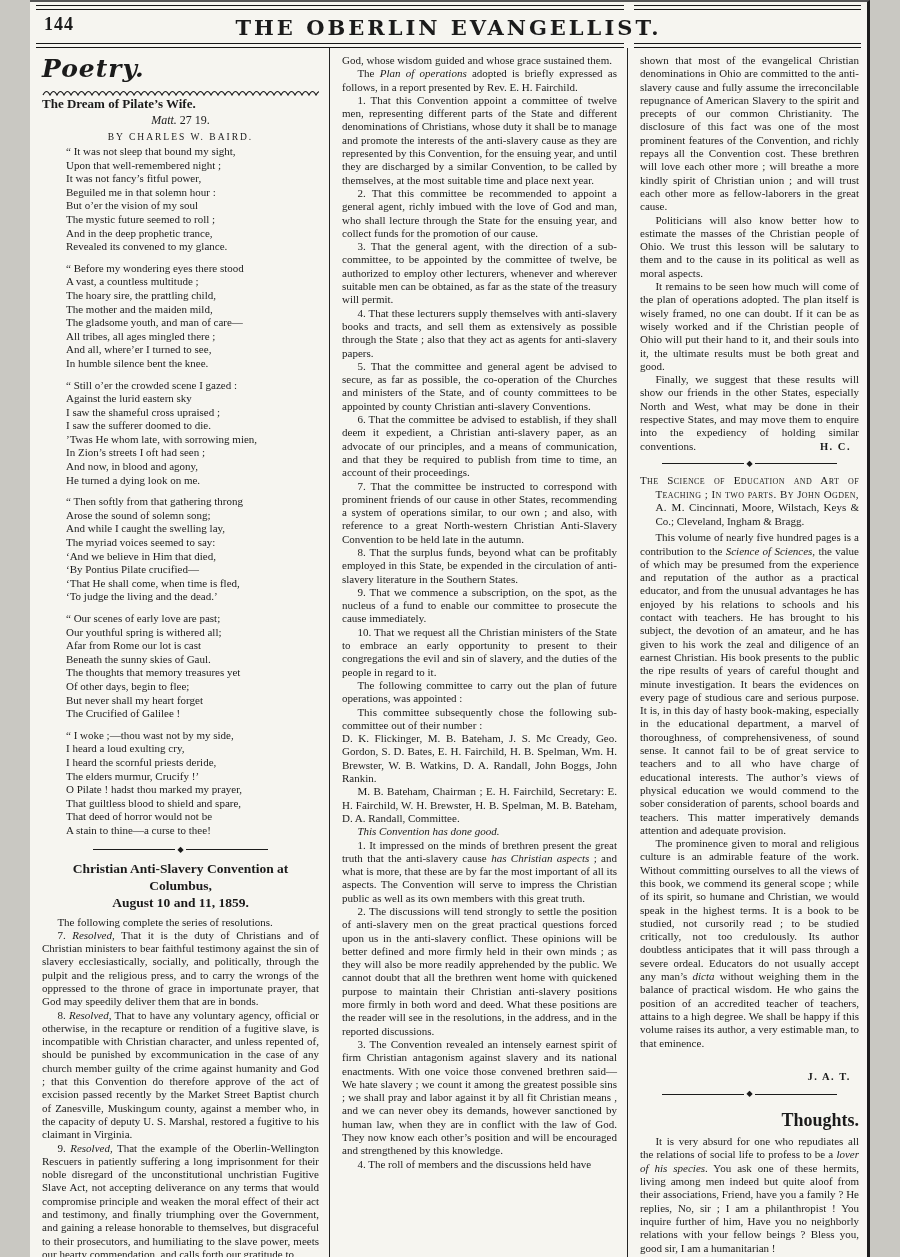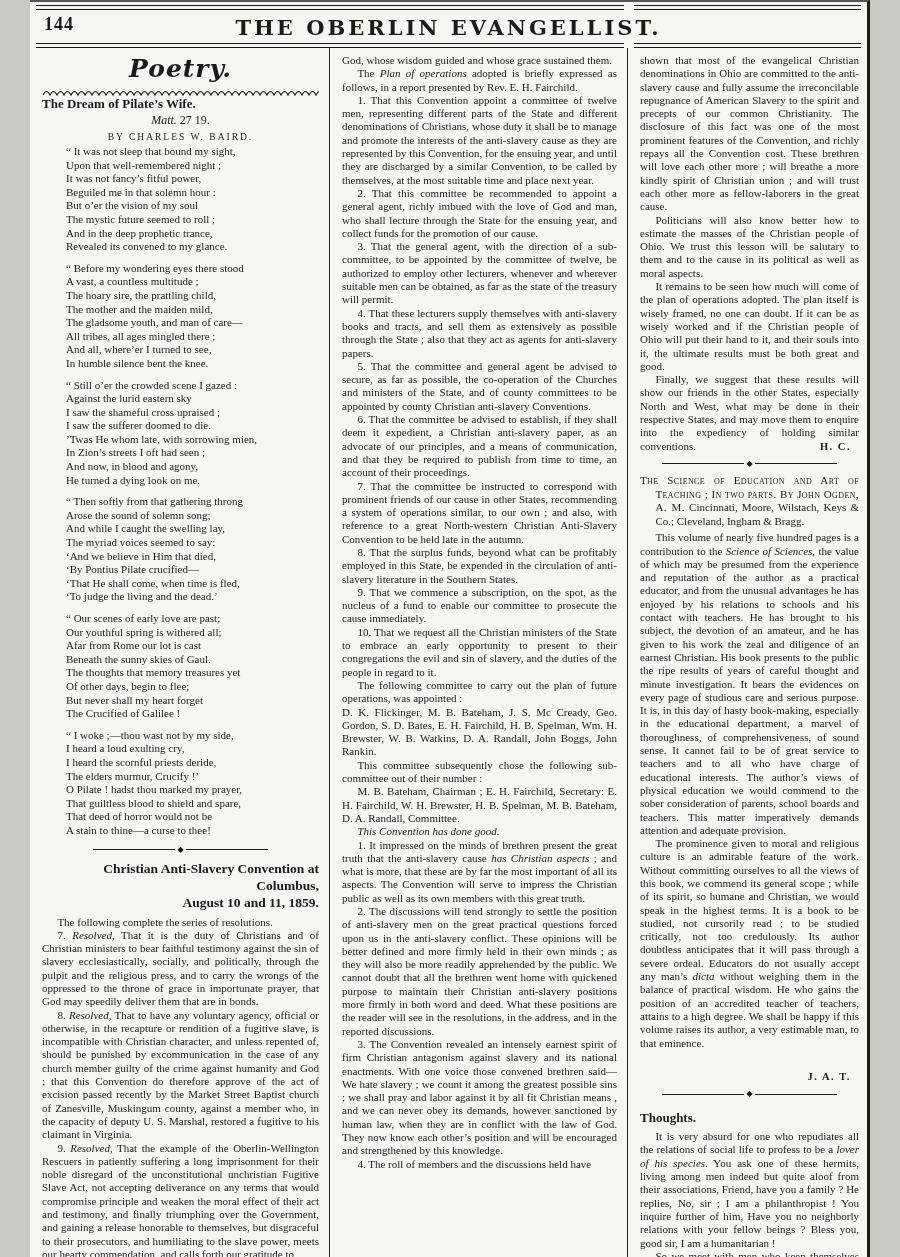--- a/index.html
+++ b/index.html
@@ -18,33 +18,33 @@
             font-family:"DejaVu Serif","Liberation Serif",serif}
   
   .columns{display:flex;height:1212px}
   .col{overflow:hidden;padding:6px 10px 0 12px}
   .col0{flex:0 0 299px}
   .col1{flex:0 0 298px;border-left:1px solid #242424}
   .col2{flex:1;border-left:1px solid #242424;padding-right:8px}
   
   .para{font-size:11px;line-height:13.3px;text-align:justify;text-indent:1.4em}
   .para.noindent{text-indent:0}
-  .blackletter{text-align:center;font-size:25px;font-weight:bold;font-style:italic;letter-spacing:1px;
+  .blackletter{font-size:25px;font-weight:bold;font-style:italic;letter-spacing:1px;
                font-family:"DejaVu Serif",serif;line-height:28px;margin-top:1px}
   .wavy-rule{height:9px;margin:1px 0 3px 0}
   .poem-title{text-align:left;font-weight:bold;font-size:13px;margin-top:3px}
   .poem-sub{text-align:center;font-size:12px;margin-top:1px}
   .poem-byline{text-align:center;font-size:9.5px;font-weight:normal;letter-spacing:2px;margin:4px 0 3px}
   .stanza{margin:0 0 8px 24px;font-size:11px;line-height:13.6px}
   .poem-line{padding-left:10px;text-indent:-10px}
   .divider{display:flex;align-items:center;justify-content:center;margin:7px 0 6px}
   .divider-line{width:82px;height:1px;background:#1b1b1b}
   .diamond{font-size:8px;line-height:8px;padding:0 2px}
-  .article-heading{text-align:right;font-weight:bold;font-size:13.5px;line-height:17px;margin:4px 0 5px}
-  .sub-heading{text-align:left;font-weight:bold;font-size:13px;margin:12px 0 4px}
+  .article-heading{text-align:center;font-weight:bold;font-size:13.5px;line-height:17px;margin:4px 0 5px}
+  .sub-heading{text-align:right;font-weight:bold;font-size:18px;margin:12px 0 4px}
   .ref-head{font-size:11px;line-height:13.6px;text-align:justify;padding-left:1.4em;text-indent:-1.4em;margin:3px 0 3px}
   .ref-head .sc{font-variant:small-caps;letter-spacing:.4px}
   .sig{font-size:10.5px;font-weight:bold;letter-spacing:1.5px;text-align:right;padding-right:8px;line-height:13.3px}
   .sig.inline{margin-top:-13.3px}
   .sig.own-line{margin-top:20px}
   i{font-style:italic}
 </style>
 </head>
 <body>
 
@@ -153,22 +153,22 @@
         <div class="para">2. That this committee be recommended to appoint a general agent, richly imbued with the love of God and man, who shall lecture through the State for the ensuing year, and collect funds for the promotion of our cause.</div>
         <div class="para">3. That the general agent, with the direction of a sub-committee, to be appointed by the committee of twelve, be authorized to employ other lecturers, whenever and wherever suitable men can be obtained, as far as the state of the treasury will permit.</div>
         <div class="para">4. That these lecturers supply themselves with anti-slavery books and tracts, and sell them as extensively as possible through the State ; also that they act as agents for anti-slavery papers.</div>
         <div class="para">5. That the committee and general agent be advised to secure, as far as possible, the co-operation of the Churches and ministers of the State, and of county committees to be appointed by county Christian anti-slavery Conventions.</div>
         <div class="para">6. That the committee be advised to establish, if they shall deem it expedient, a Christian anti-slavery paper, as an advocate of our principles, and a means of communication, and that they be required to publish from time to time, an account of their proceedings.</div>
         <div class="para">7. That the committee be instructed to correspond with prominent friends of our cause in other States, recommending a system of operations similar, to our own ; and also, with reference to a great North-western Christian Anti-Slavery Convention to be held late in the autumn.</div>
         <div class="para">8. That the surplus funds, beyond what can be profitably employed in this State, be expended in the circulation of anti-slavery literature in the Southern States.</div>
         <div class="para">9. That we commence a subscription, on the spot, as the nucleus of a fund to enable our committee to prosecute the cause immediately.</div>
         <div class="para">10. That we request all the Christian ministers of the State to embrace an early opportunity to present to their congregations the evil and sin of slavery, and the duties of the people in regard to it.</div>
         <div class="para">The following committee to carry out the plan of future operations, was appointed :</div>
+        <div class="para">This committee subsequently chose the following sub-committee out of their number :</div>
         <div class="para noindent">D. K. Flickinger, M. B. Bateham, J. S. Mc Cready, Geo. Gordon, S. D. Bates, E. H. Fairchild, H. B. Spelman, Wm. H. Brewster, W. B. Watkins, D. A. Randall, John Boggs, John Rankin.</div>
-        <div class="para">This committee subsequently chose the following sub-committee out of their number :</div>
         <div class="para">M. B. Bateham, Chairman ; E. H. Fairchild, Secretary: E. H. Fairchild, W. H. Brewster, H. B. Spelman, M. B. Bateham, D. A. Randall, Committee.</div>
         <div class="para"><i>This Convention has done good.</i></div>
         <div class="para">1. It impressed on the minds of brethren present the great truth that the anti-slavery cause <i>has Christian aspects</i> ; and what is more, that these are by far the most important of all its aspects. The Convention will serve to impress the Christian public as well as its own members with this great truth.</div>
         <div class="para">2. The discussions will tend strongly to settle the position of anti-slavery men on the great practical questions forced upon us in the anti-slavery conflict. These opinions will be better defined and more firmly held in their own minds ; as they will also be more readily apprehended by the public. We cannot doubt that all the brethren went home with quickened purpose to maintain their Christian anti-slavery positions more firmly in both word and deed. What these positions are the reader will see in the resolutions, in the address, and in the reported discussions.</div>
         <div class="para">3. The Convention revealed an intensely earnest spirit of firm Christian antagonism against slavery and its national enactments. With one voice those convened brethren said—We hate slavery ; we count it among the greatest possible sins ; we shall pray and labor against it by all fit Christian means , and we can never obey its demands, however sanctioned by human law, when they are in conflict with the law of God. They now know each other’s position and will be encouraged and strengthened by this knowledge.</div>
         <div class="para">4. The roll of members and the discussions held have</div>
       </div>
     <div class="col col2">
         <div class="para noindent">shown that most of the evangelical Christian denominations in Ohio are committed to the anti-slavery cause and fully assume the irreconcilable repugnance of American Slavery to the spirit and precepts of our common Christianity. The disclosure of this fact was one of the most prominent features of the Convention, and richly repays all the Convention cost. These brethren will love each other more ; will breathe a more kindly spirit of Christian union ; and will trust each other more as fellow-laborers in the great cause.</div>
         <div class="para">Politicians will also know better how to estimate the masses of the Christian people of Ohio. We trust this lesson will be salutary to them and to the cause in its political as well as moral aspects.</div>

